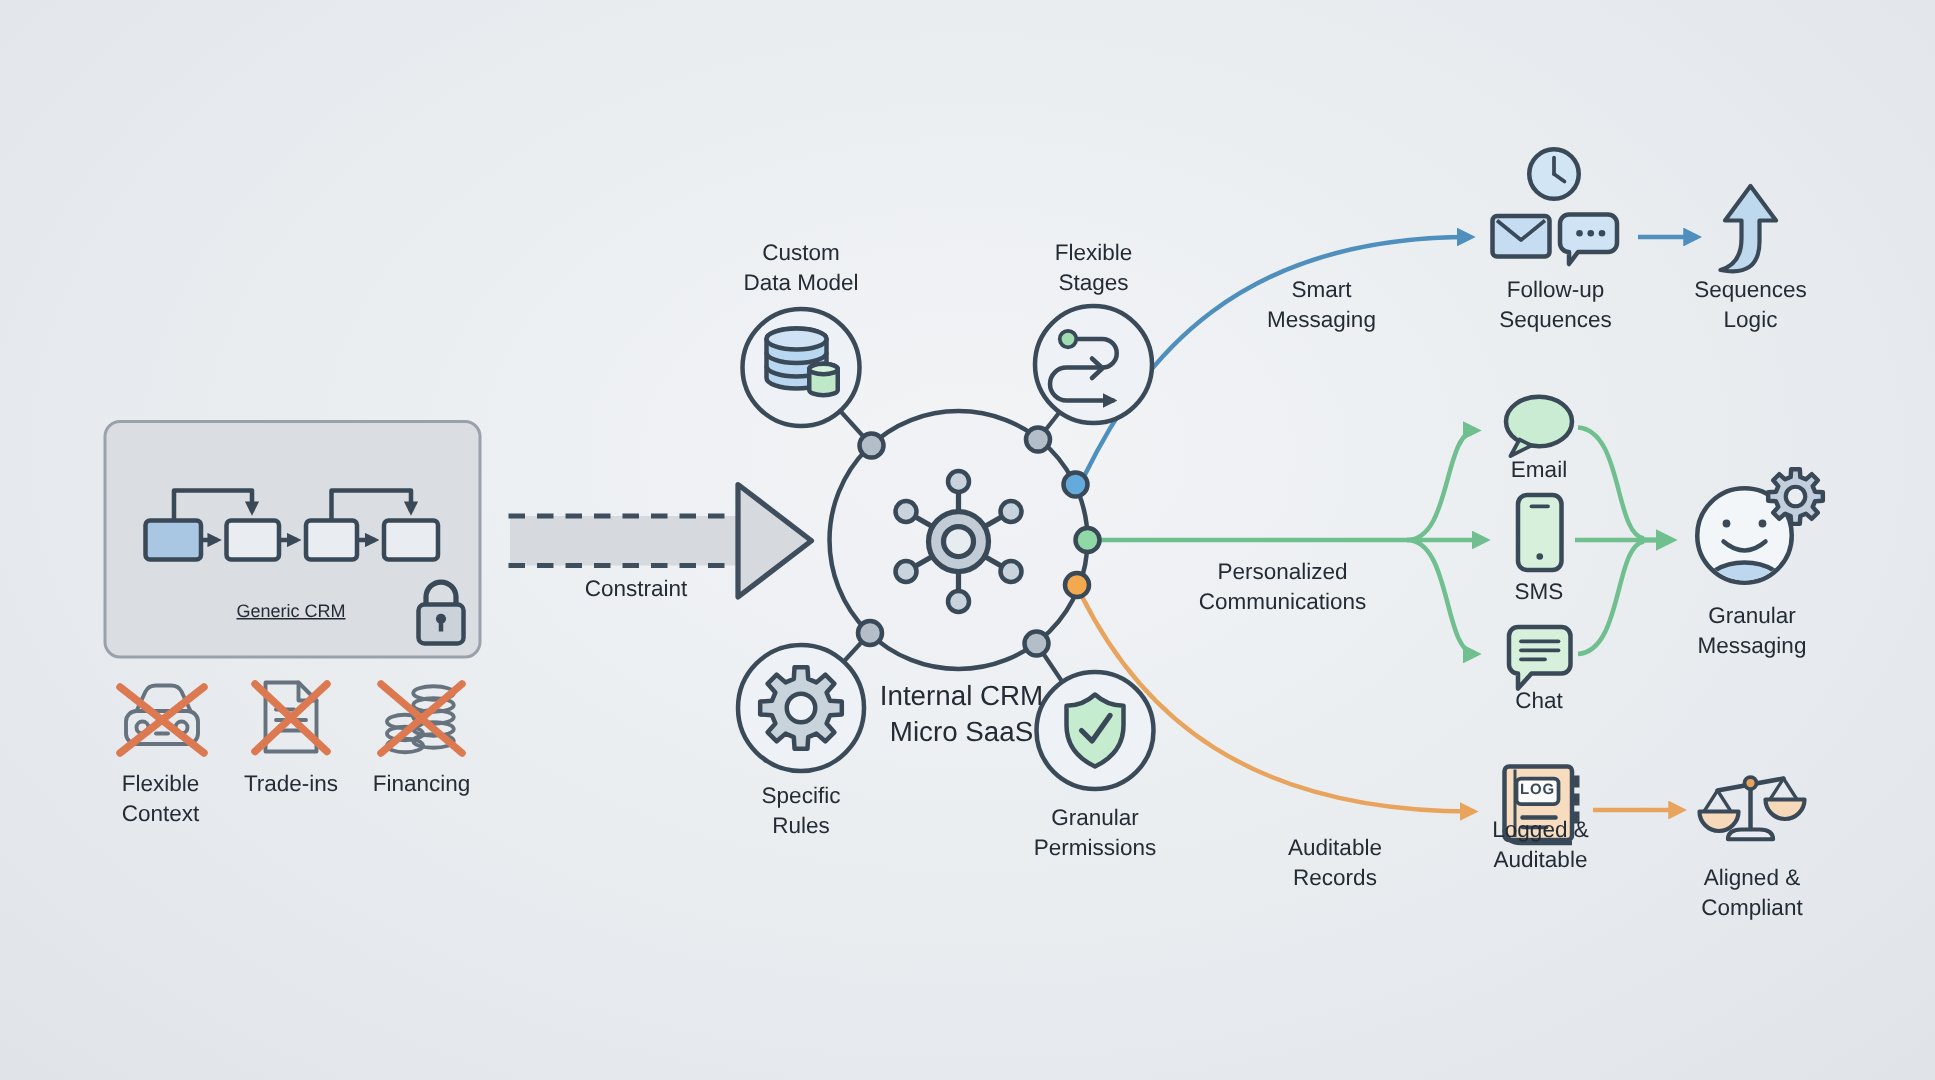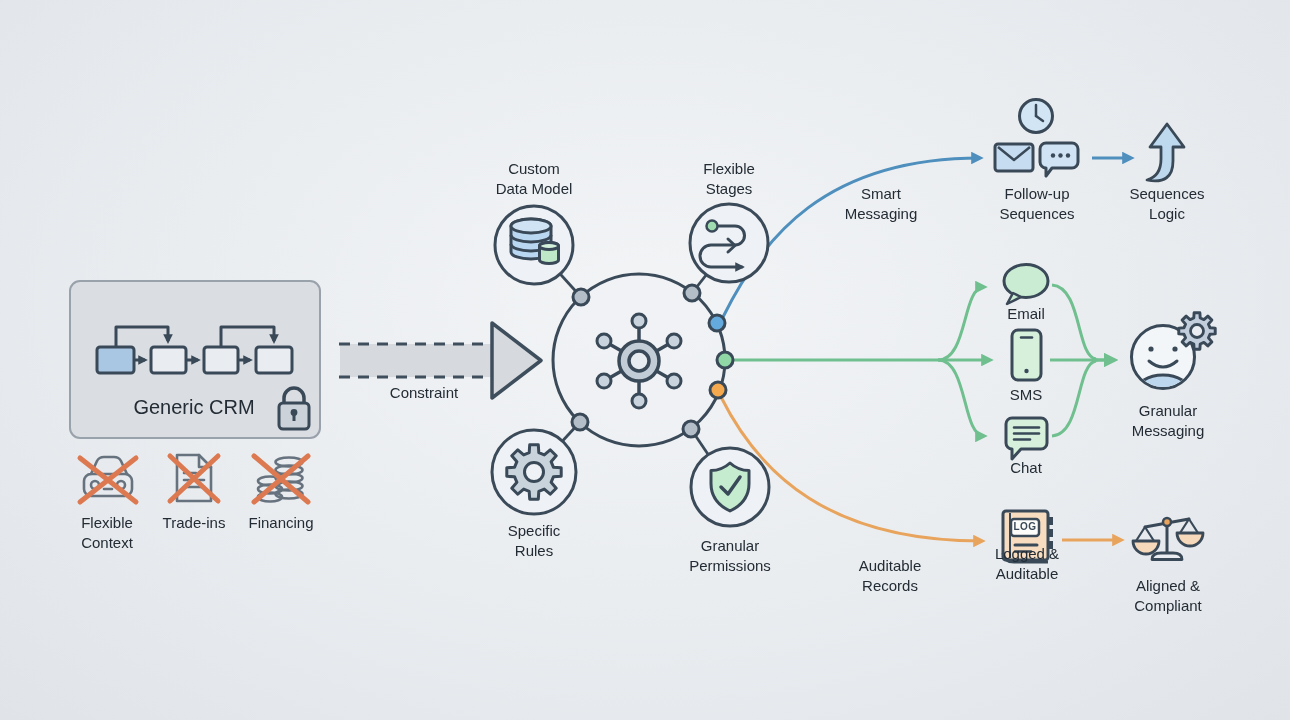--- a/index.html
+++ b/index.html
@@ -6,21 +6,21 @@
   .stage{
     position:relative;width:1290px;height:720px;overflow:hidden;
     background:radial-gradient(ellipse at 50% 42%, #f2f4f6 0%, #eaedf0 50%, #e0e4e9 100%);
     font-family:"Liberation Sans", sans-serif;
   }
   .stage svg{position:absolute;left:0;top:0;}
   .lbl{
     position:absolute;transform:translateX(-50%);text-align:center;
     font-size:15px;font-weight:500;line-height:20px;color:#232c35;white-space:nowrap;
   }
-  .lbl.big{font-size:20px;}
+  .lbl.big{font-size:12px;text-decoration:underline;}
   .lbl.hub{font-size:18.5px;line-height:24px;}
   .lbl.log{font-size:10px;font-weight:700;line-height:10px;letter-spacing:.5px;color:#3a4958;text-align:center;}
 </style>
 </head>
 <body>
 
 <div class="stage">
 
 <svg width="1290" height="720" viewBox="0 0 1290 720">
   <defs>
@@ -289,20 +289,24 @@
 <div class="lbl" style="left:424px;top:383px">Constraint</div>
 
 <div class="lbl" style="left:534px;top:159px">
   <div>Custom</div>
   <div>Data Model</div>
 </div>
 <div class="lbl" style="left:729px;top:159px">
   <div>Flexible</div>
   <div>Stages</div>
 </div>
+<div class="lbl hub" style="left:641px;top:452px">
+  <div>Internal CRM</div>
+  <div>Micro SaaS</div>
+</div>
 <div class="lbl" style="left:534px;top:521px">
   <div>Specific</div>
   <div>Rules</div>
 </div>
 <div class="lbl" style="left:730px;top:536px">
   <div>Granular</div>
   <div>Permissions</div>
 </div>
 
 <div class="lbl" style="left:881px;top:184px">
@@ -311,20 +315,24 @@
 </div>
 <div class="lbl" style="left:1037px;top:184px">
   <div>Follow-up</div>
   <div>Sequences</div>
 </div>
 <div class="lbl" style="left:1167px;top:184px">
   <div>Sequences</div>
   <div>Logic</div>
 </div>
 
+<div class="lbl" style="left:855px;top:372px">
+  <div>Personalized</div>
+  <div>Communications</div>
+</div>
 <div class="lbl" style="left:1026px;top:304px">Email</div>
 <div class="lbl" style="left:1026px;top:385px">SMS</div>
 <div class="lbl" style="left:1026px;top:458px">Chat</div>
 <div class="lbl" style="left:1168px;top:401px">
   <div>Granular</div>
   <div>Messaging</div>
 </div>
 
 <div class="lbl" style="left:890px;top:556px">
   <div>Auditable</div>

